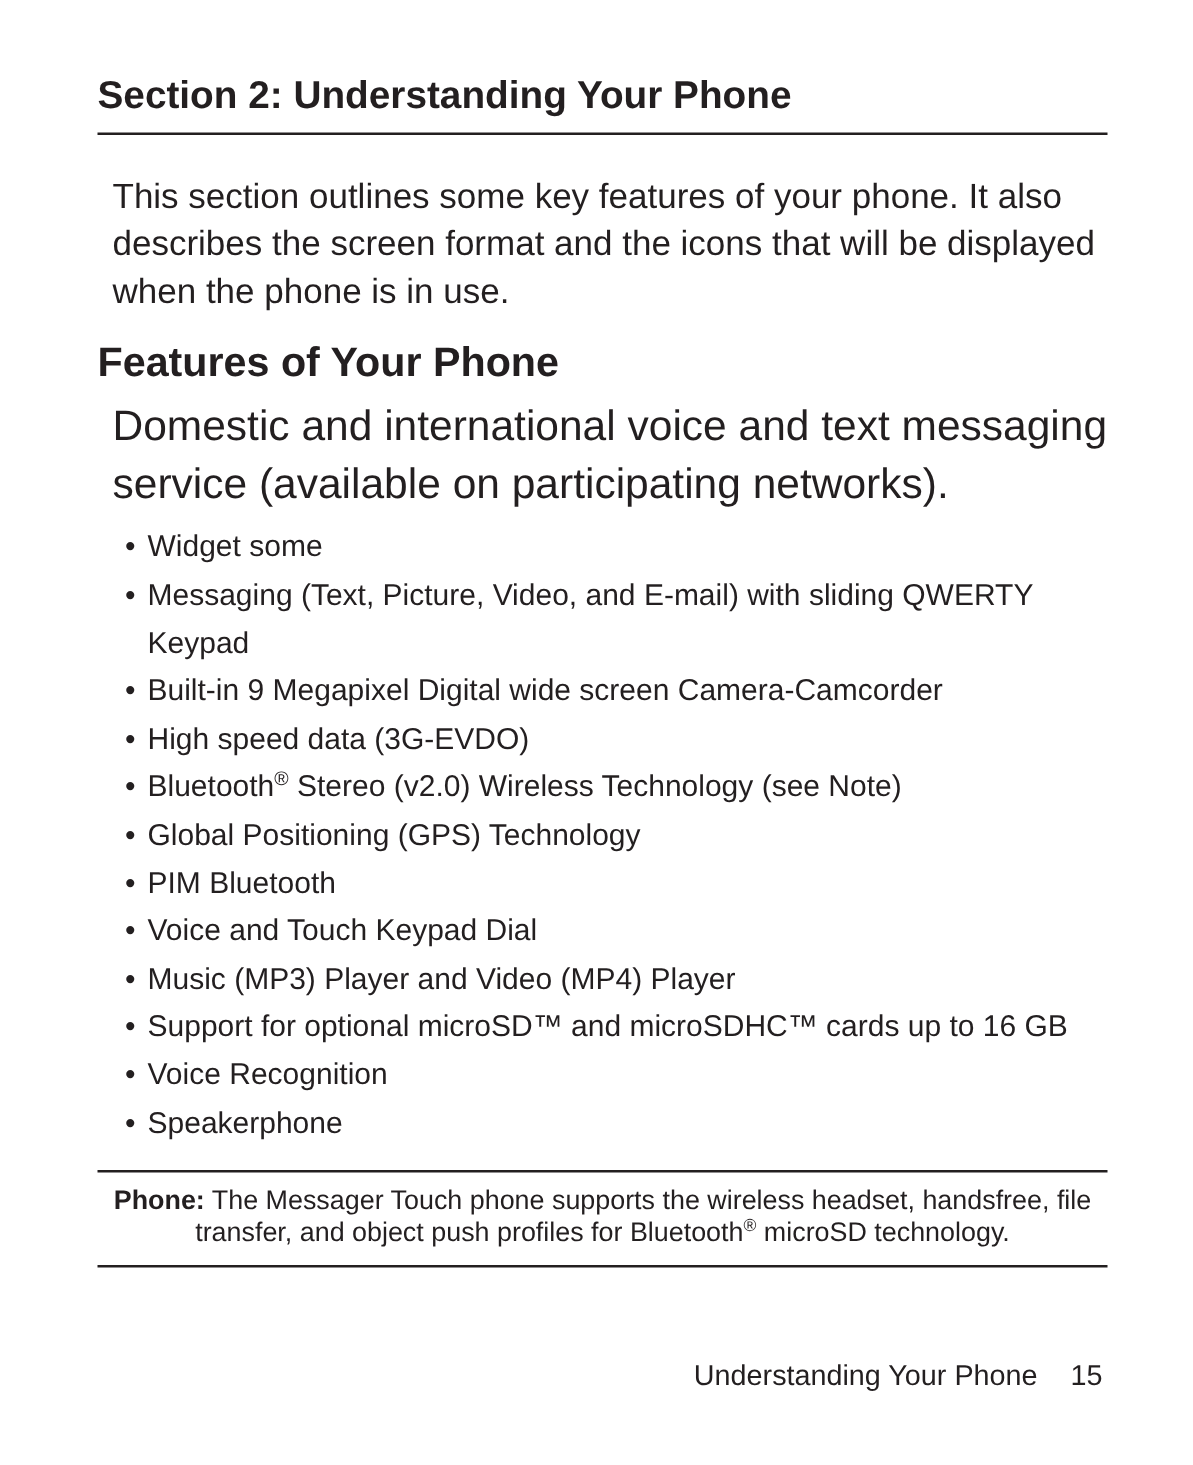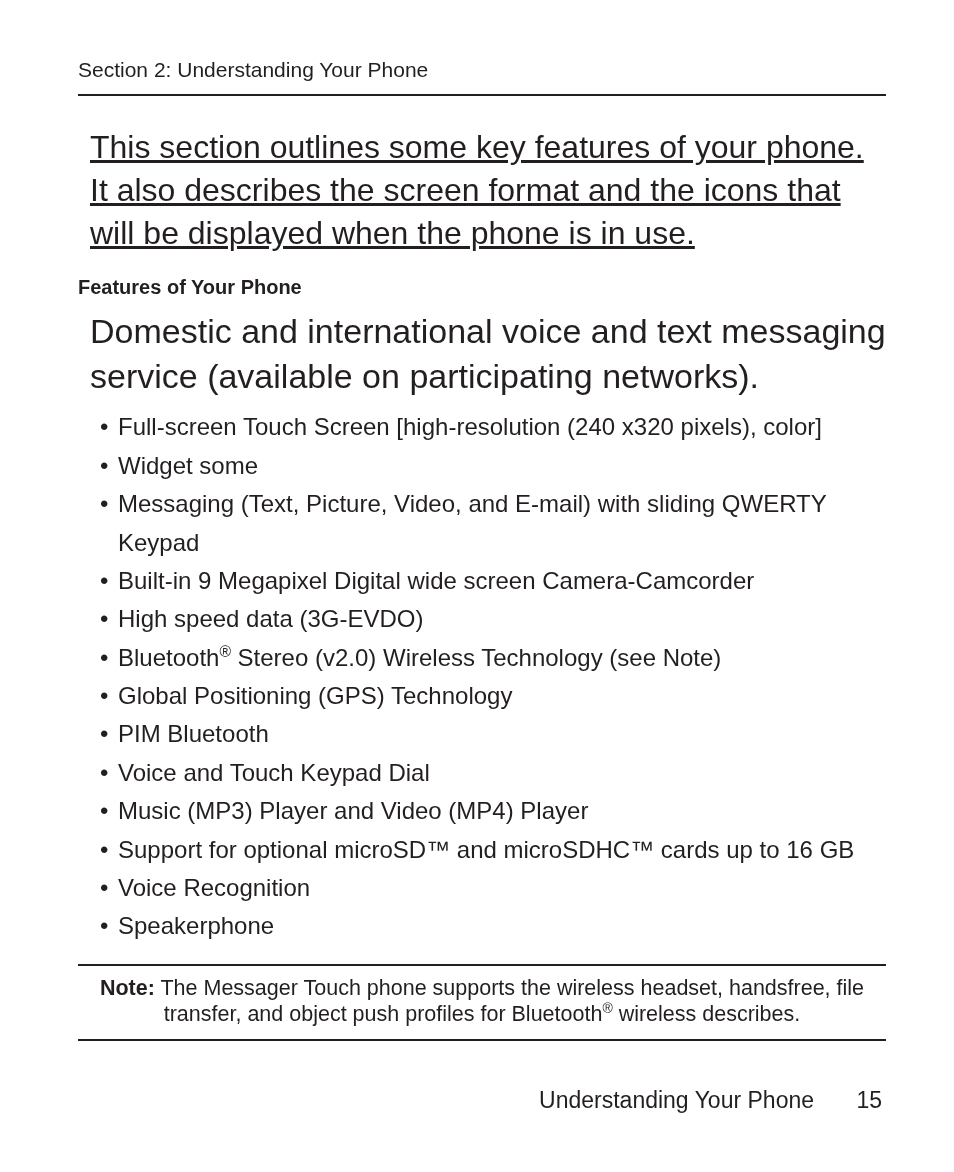--- a/index.html
+++ b/index.html
@@ -14,43 +14,42 @@
     font-stretch: condensed;
   }
   .page {
     padding: 58px 68px 50px 78px;
     box-sizing: border-box;
     height: 100%;
     position: relative;
   }
   h1.section-title {
     font-family: "Arial Black", "Helvetica Neue", Arial, sans-serif;
-    font-weight: 400;
-    font-size: 21px;
+    font-weight: 700;
+    font-size: 31px;
     margin: 0 0 12px 0;
     letter-spacing: 0px;
     font-stretch: normal;
   }
   .title-rule {
     border: none;
     border-top: 2px solid #231f20;
     margin: 0 0 30px 0;
   }
   .intro {
-    font-size: 32px;
+    font-size: 28px;
     line-height: 1.35;
     margin: 0 0 20px 12px;
     font-weight: 400;
     font-stretch: condensed;
-    text-decoration: underline;
   }
   h2.subheading {
     font-family: "Arial Black", "Helvetica Neue", Arial, sans-serif;
     font-weight: 900;
-    font-size: 20px;
+    font-size: 33px;
     margin: 0 0 10px 0;
     font-stretch: normal;
   }
   .subintro {
     font-size: 34px;
     line-height: 1.35;
     margin: 0 0 8px 12px;
     font-weight: 400;
     font-stretch: condensed;
   }
@@ -94,56 +93,55 @@
     line-height: 0;
   }
   .footer {
     position: absolute;
     bottom: 58px;
     right: 72px;
     font-size: 23px;
     font-stretch: condensed;
   }
   .footer .page-num {
-    margin-left: 36px;
+    margin-left: 20px;
   }
 </style>
 </head>
 <body>
 
 <div class="page">
 
   <h1 class="section-title">Section 2: Understanding Your Phone</h1>
   <hr class="title-rule">
 
   <p class="intro">This section outlines some key features of your phone. It also describes the screen format and the icons that will be displayed when the phone is in use.</p>
 
   <h2 class="subheading">Features of Your Phone</h2>
 
   <p class="subintro">Domestic and international voice and text messaging service (available on participating networks).</p>
 
   <ul class="features">
-    <li>Full-screen Touch Screen [high-resolution (240 x320 pixels), color]</li>
     <li>Widget some</li>
     <li>Messaging (Text, Picture, Video, and E-mail) with sliding QWERTY Keypad</li>
     <li>Built-in 9 Megapixel Digital wide screen Camera-Camcorder</li>
     <li>High speed data (3G-EVDO)</li>
     <li>Bluetooth<sup>®</sup> Stereo (v2.0) Wireless Technology (see Note)</li>
     <li>Global Positioning (GPS) Technology</li>
     <li>PIM Bluetooth</li>
     <li>Voice and Touch Keypad Dial</li>
     <li>Music (MP3) Player and Video (MP4) Player</li>
     <li>Support for optional microSD™ and microSDHC™ cards up to 16 GB</li>
     <li>Voice Recognition</li>
     <li>Speakerphone</li>
   </ul>
 
   <hr class="note-rule">
   <div class="note">
-    <span class="note-label">Note:</span><span> The Messager Touch phone supports the wireless headset, handsfree, file transfer, and object push profiles for Bluetooth</span><sup>®</sup><span> wireless describes.</span>
+    <span class="note-label">Phone:</span><span> The Messager Touch phone supports the wireless headset, handsfree, file transfer, and object push profiles for Bluetooth</span><sup>®</sup><span> microSD technology.</span>
   </div>
   <hr class="note-rule">
 
   <div class="footer">
     <span>Understanding Your Phone</span>
     <span class="page-num">15</span>
   </div>
 
 </div>
 

